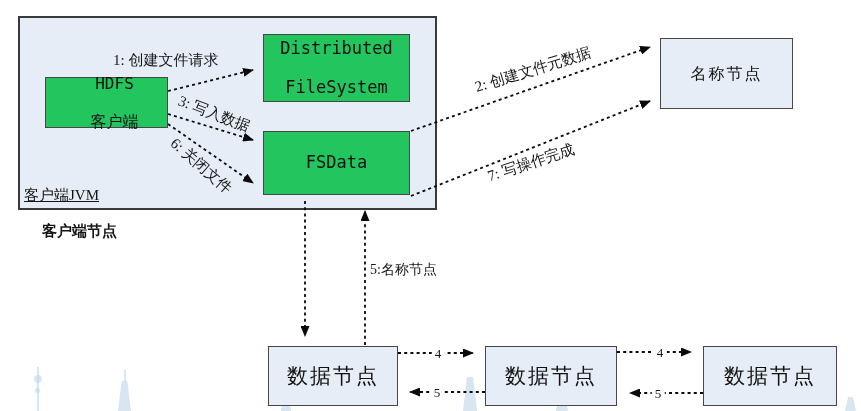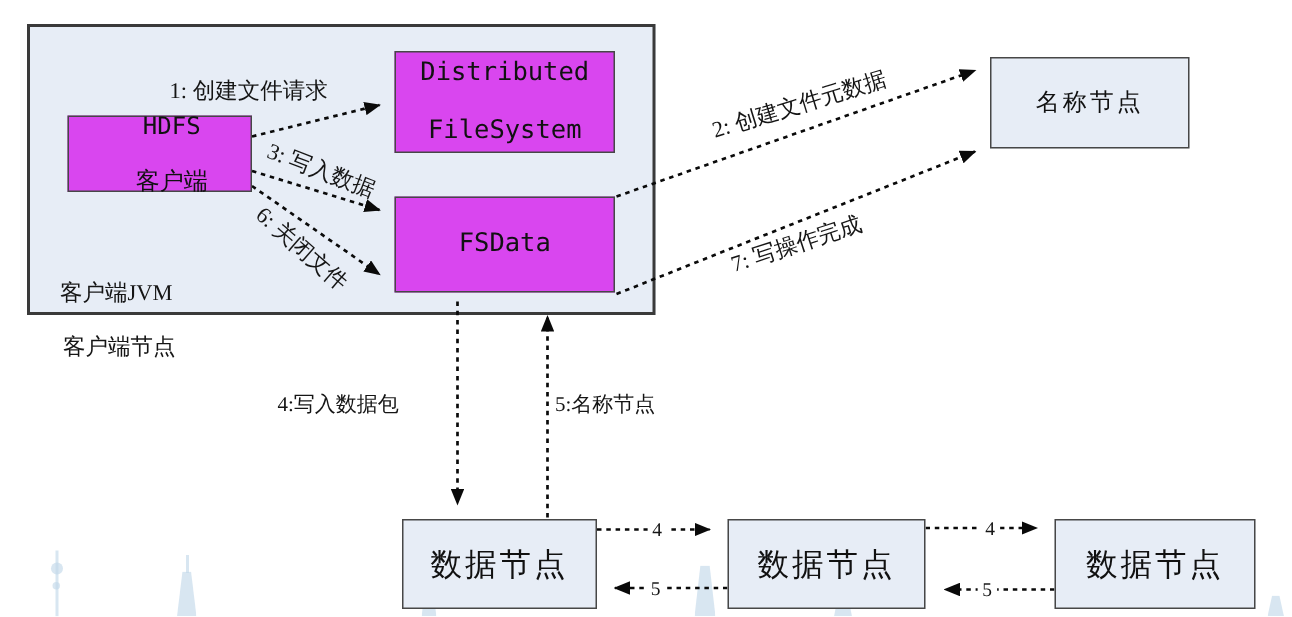--- a/index.html
+++ b/index.html
@@ -10,35 +10,35 @@
   
   .jvm-box{
     position:absolute;left:18px;top:16px;width:419px;height:194px;
     background:#e7edf6;border:2px solid #3a3a3a;box-sizing:border-box;
   }
   .node{
     position:absolute;box-sizing:border-box;border:1.5px solid #474747;
     display:flex;flex-direction:column;align-items:center;justify-content:center;
     line-height:1.25;text-align:center;
   }
-  .node.white{background:#d946ef;gap:18px;}
+  .node.white{background:#22c55e;gap:18px;}
   .node.blue{background:#e7edf6;}
   .mono{font-family:"DejaVu Sans Mono","Liberation Mono",monospace;}
   .hdfs-box{left:45px;top:77px;width:123px;height:51px;font-size:16px;padding-left:16px;}
   .dfs-box{left:263px;top:34px;width:147px;height:68px;font-size:17px;}
   .fsd-box{left:263px;top:131px;width:147px;height:64px;font-size:17px;}
-  .namenode-box{left:660px;top:38px;width:133px;height:61px;font-size:16px;letter-spacing:2px;}
+  .namenode-box{left:660px;top:38px;width:133px;height:71px;font-size:16px;letter-spacing:2px;}
   .datanode{top:346px;height:60px;font-size:21px;letter-spacing:2px;}
   .dn1{left:268px;width:130px;}
   .dn2{left:485px;width:132px;}
   .dn3{left:703px;width:134px;}
   
   .lbl{position:absolute;font-size:15px;white-space:nowrap;color:#151515;}
-  .jvm-lbl{left:40px;top:186px;}
-  .clientnode-lbl{left:42px;top:222px;}
+  .jvm-lbl{left:24px;top:186px;text-decoration:underline;}
+  .clientnode-lbl{left:42px;top:222px;font-weight:bold;}
   .e1{left:113px;top:51px;}
   .e4{left:185px;top:261px;font-size:14px;}
   .e5{left:370px;top:261px;font-size:14px;}
   .rot{transform-origin:center center;}
   .e2{left:533px;top:70px;transform:translate(-50%,-50%) rotate(-17deg);}
   .e3{left:214px;top:114px;transform:translate(-50%,-50%) rotate(21deg);}
   .e6{left:201px;top:166px;transform:translate(-50%,-50%) rotate(41deg);}
   .e7{left:531px;top:163px;transform:translate(-50%,-50%) rotate(-18deg);}
   .pipe{
     position:absolute;font-size:13px;background:#ffffff;padding:0 3px;line-height:1;
@@ -122,21 +122,20 @@
   </div>
   <div class="node blue datanode dn3">
     <div>数据节点</div>
   </div>
 
   <div class="lbl e1">1: 创建文件请求</div>
   <div class="lbl rot e2">2: 创建文件元数据</div>
   <div class="lbl rot e3">3: 写入数据</div>
   <div class="lbl rot e6">6: 关闭文件</div>
   <div class="lbl rot e7">7: 写操作完成</div>
-  <div class="lbl e4">4:写入数据包</div>
   <div class="lbl e5">5:名称节点</div>
 
   <div class="pipe p4a">4</div>
   <div class="pipe p5a">5</div>
   <div class="pipe p4b">4</div>
   <div class="pipe p5b">5</div>
 
 </div>
 
 </body></html>

